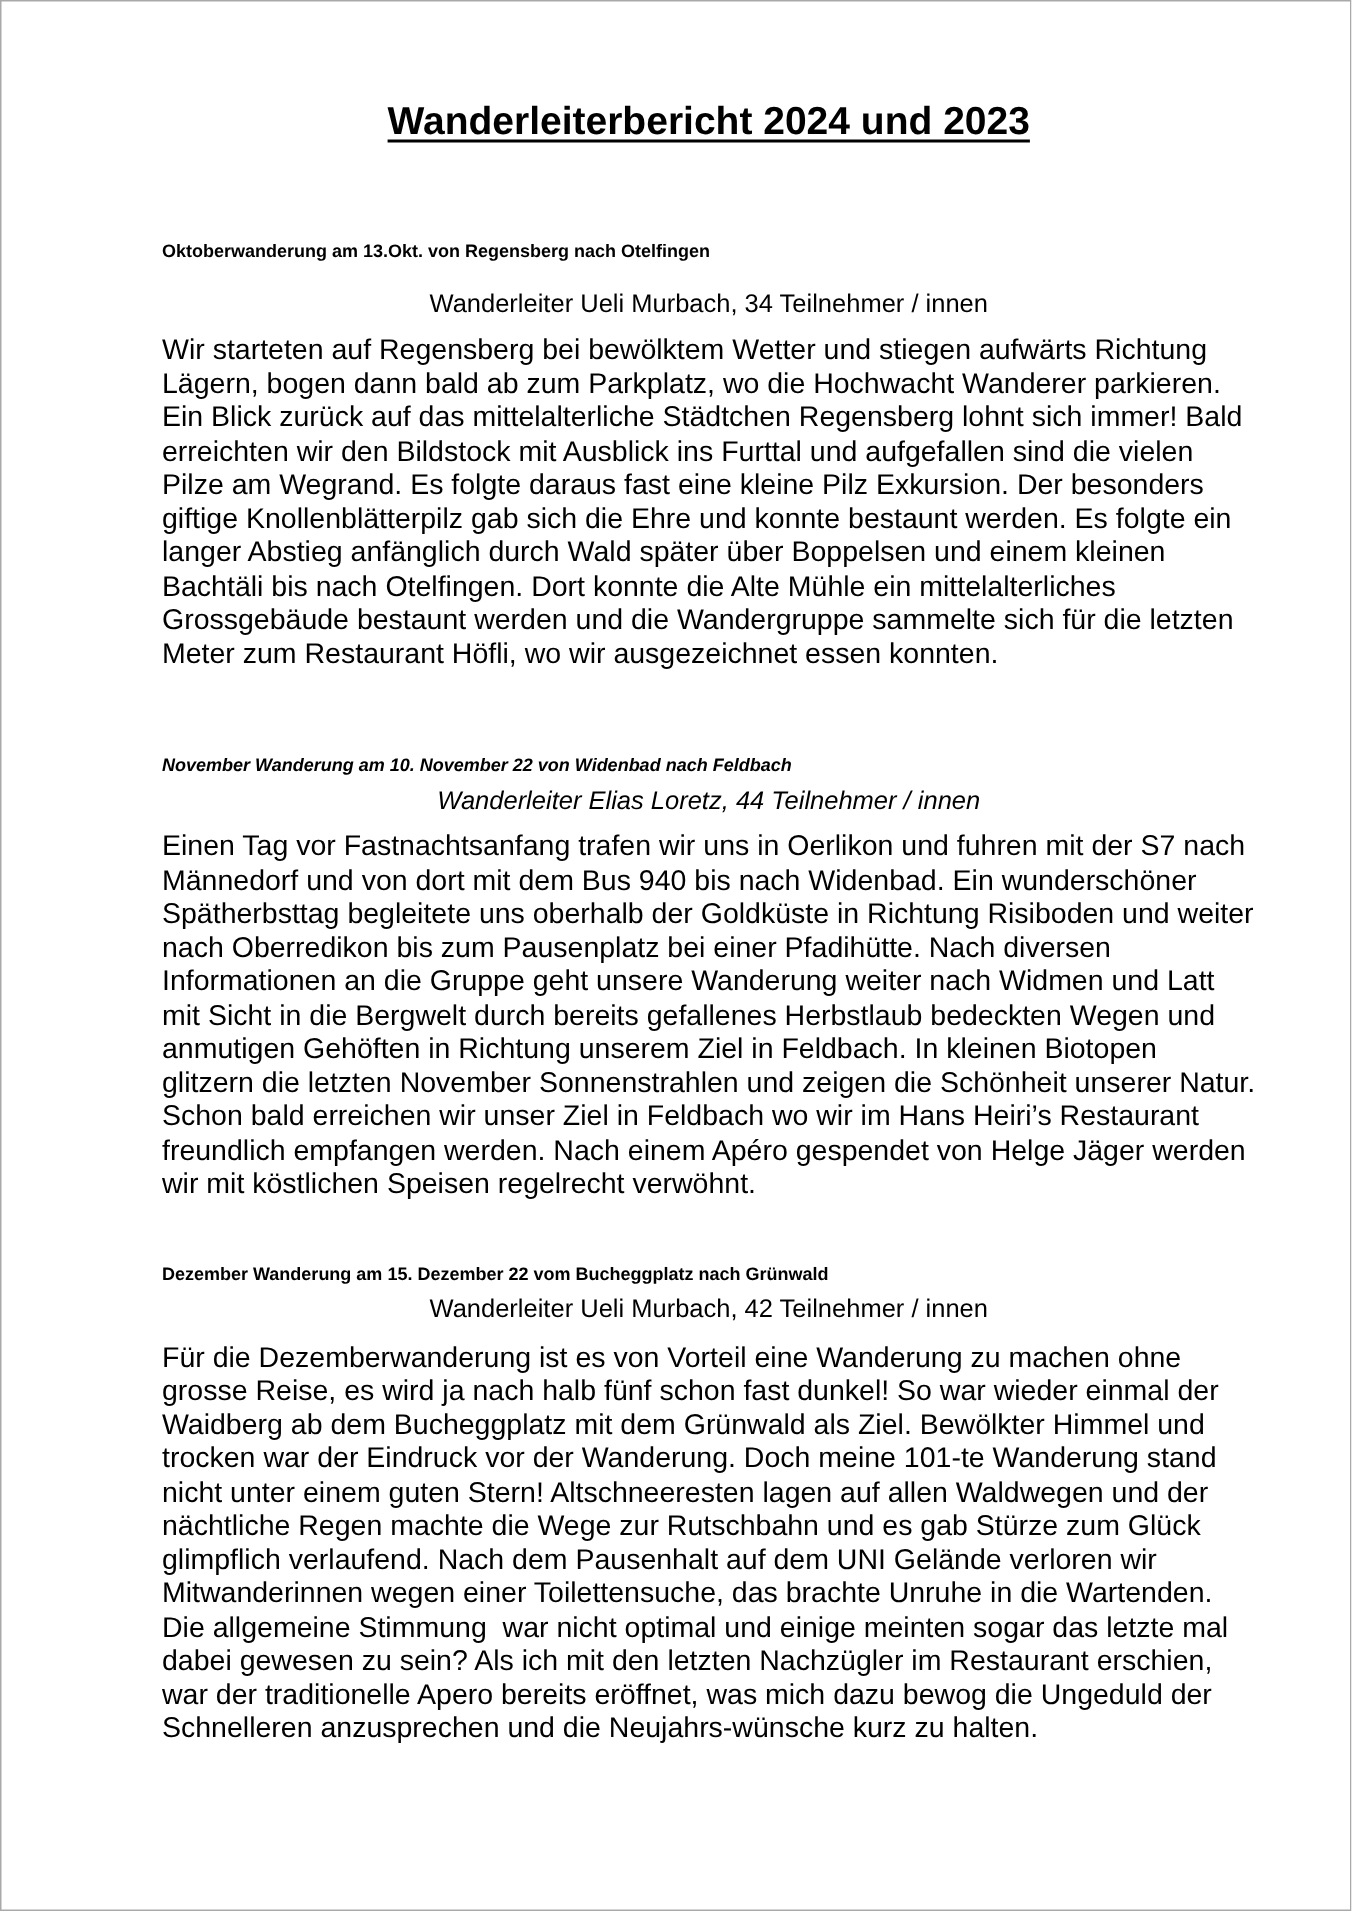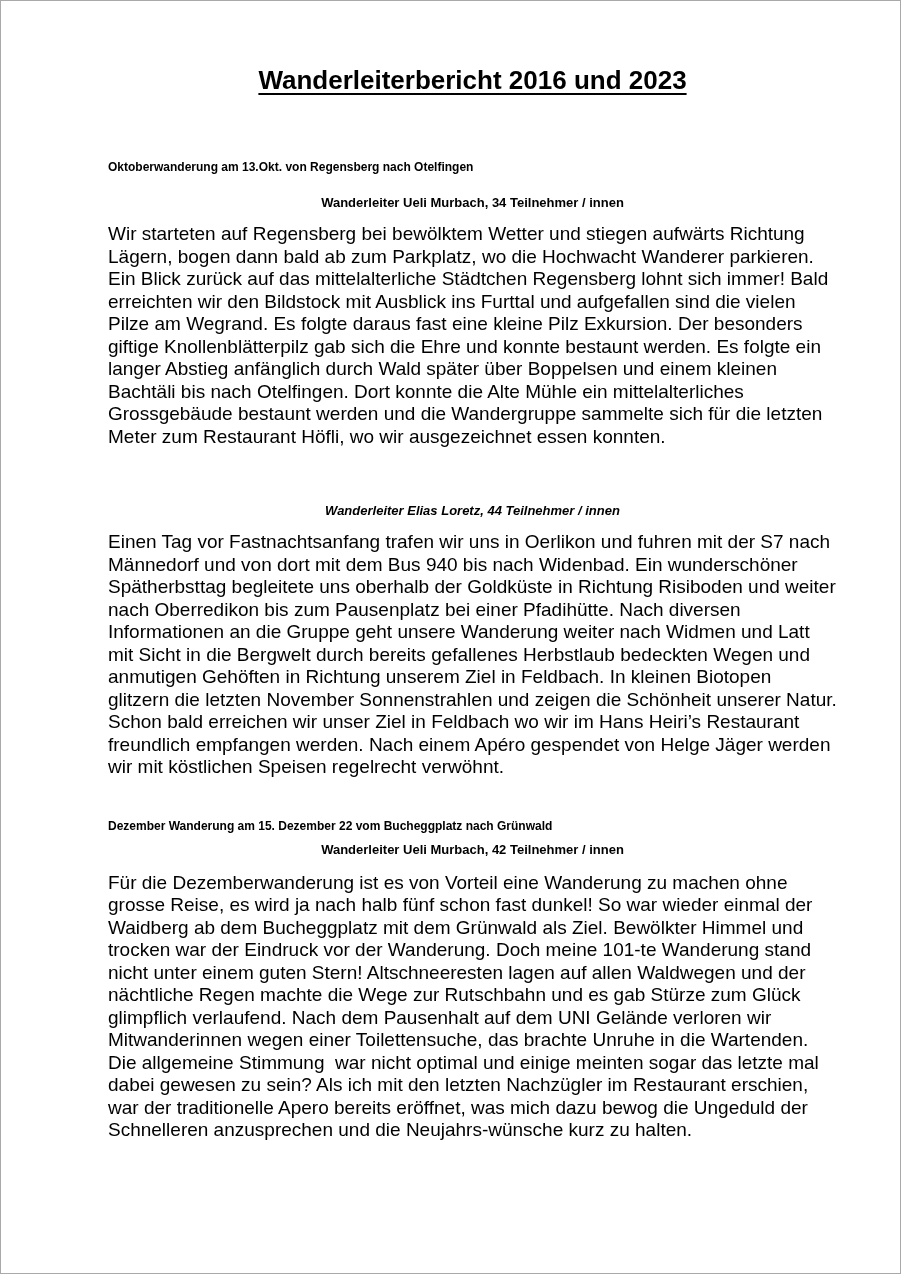--- a/index.html
+++ b/index.html
@@ -45,22 +45,22 @@
   }
   .section .heading {
     margin: 0;
     font-size: 12px;
     font-weight: bold;
     line-height: 23px;
     text-align: left;
   }
   .section .subheading {
     margin: 0;
-    font-size: 13px;
-    font-weight: bold;
+    font-size: 17px;
+    font-weight: normal;
     line-height: 23px;
     text-align: center;
   }
   .section.italic .heading,
   .section.italic .subheading {
     font-style: italic;
   }
   .section .para {
     margin: 0;
     font-size: 19px;
@@ -80,30 +80,31 @@
   #section-dez { margin-top: 36px; }
   #section-dez .para { margin-top: 11px; }
 </style>
 </head>
 <body>
 
 <div class="page">
   <div class="content">
 
     <div class="doc-title">
-      <div class="title-line title-line-1">Wanderleiterbericht 2016 und 2023</div>
+      <div class="title-line title-line-1">Wanderleiterbericht 2024 und 2023</div>
     </div>
 
     <div class="section" id="section-okt">
       <p class="heading">Oktoberwanderung am 13.Okt. von Regensberg nach Otelfingen</p>
       <p class="subheading">Wanderleiter Ueli Murbach, 34 Teilnehmer / innen</p>
       <p class="para">Wir starteten auf Regensberg bei bewölktem Wetter und stiegen aufwärts Richtung Lägern, bogen dann bald ab zum Parkplatz, wo die Hochwacht Wanderer parkieren. Ein Blick zurück auf das mittelalterliche Städtchen Regensberg lohnt sich immer! Bald erreichten wir den Bildstock mit Ausblick ins Furttal und aufgefallen sind die vielen Pilze am Wegrand. Es folgte daraus fast eine kleine Pilz Exkursion. Der besonders giftige Knollenblätterpilz gab sich die Ehre und konnte bestaunt werden. Es folgte ein langer Abstieg anfänglich durch Wald später über Boppelsen und einem kleinen Bachtäli bis nach Otelfingen. Dort konnte die Alte Mühle ein mittelalterliches Grossgebäude bestaunt werden und die Wandergruppe sammelte sich für die letzten Meter zum Restaurant Höfli, wo wir ausgezeichnet essen konnten.</p>
     </div>
 
     <div class="section italic" id="section-nov">
+      <p class="heading">November Wanderung am 10. November 22 von Widenbad nach Feldbach</p>
       <p class="subheading">Wanderleiter Elias Loretz, 44 Teilnehmer / innen</p>
       <p class="para">Einen Tag vor Fastnachtsanfang trafen wir uns in Oerlikon und fuhren mit der S7 nach Männedorf und von dort mit dem Bus 940 bis nach Widenbad. Ein wunderschöner Spätherbsttag begleitete uns oberhalb der Goldküste in Richtung Risiboden und weiter nach Oberredikon bis zum Pausenplatz bei einer Pfadihütte. Nach diversen Informationen an die Gruppe geht unsere Wanderung weiter nach Widmen und Latt mit Sicht in die Bergwelt durch bereits gefallenes Herbstlaub bedeckten Wegen und anmutigen Gehöften in Richtung unserem Ziel in Feldbach. In kleinen Biotopen glitzern die letzten November Sonnenstrahlen und zeigen die Schönheit unserer Natur. Schon bald erreichen wir unser Ziel in Feldbach wo wir im Hans Heiri’s Restaurant freundlich empfangen werden. Nach einem Apéro gespendet von Helge Jäger werden wir mit köstlichen Speisen regelrecht verwöhnt.</p>
     </div>
 
     <div class="section" id="section-dez">
       <p class="heading">Dezember Wanderung am 15. Dezember 22 vom Bucheggplatz nach Grünwald</p>
       <p class="subheading">Wanderleiter Ueli Murbach, 42 Teilnehmer / innen</p>
       <p class="para">Für die Dezemberwanderung ist es von Vorteil eine Wanderung zu machen ohne grosse Reise, es wird ja nach halb fünf schon fast dunkel! So war wieder einmal der Waidberg ab dem Bucheggplatz mit dem Grünwald als Ziel. Bewölkter Himmel und trocken war der Eindruck vor der Wanderung. Doch meine 101-te Wanderung stand nicht unter einem guten Stern! Altschneeresten lagen auf allen Waldwegen und der nächtliche Regen machte die Wege zur Rutschbahn und es gab Stürze zum Glück glimpflich verlaufend. Nach dem Pausenhalt auf dem UNI Gelände verloren wir Mitwanderinnen wegen einer Toilettensuche, das brachte Unruhe in die Wartenden. Die allgemeine Stimmung  war nicht optimal und einige meinten sogar das letzte mal dabei gewesen zu sein? Als ich mit den letzten Nachzügler im Restaurant erschien, war der traditionelle Apero bereits eröffnet, was mich dazu bewog die Ungeduld der Schnelleren anzusprechen und die Neujahrs-wünsche kurz zu halten.</p>
     </div>
 

